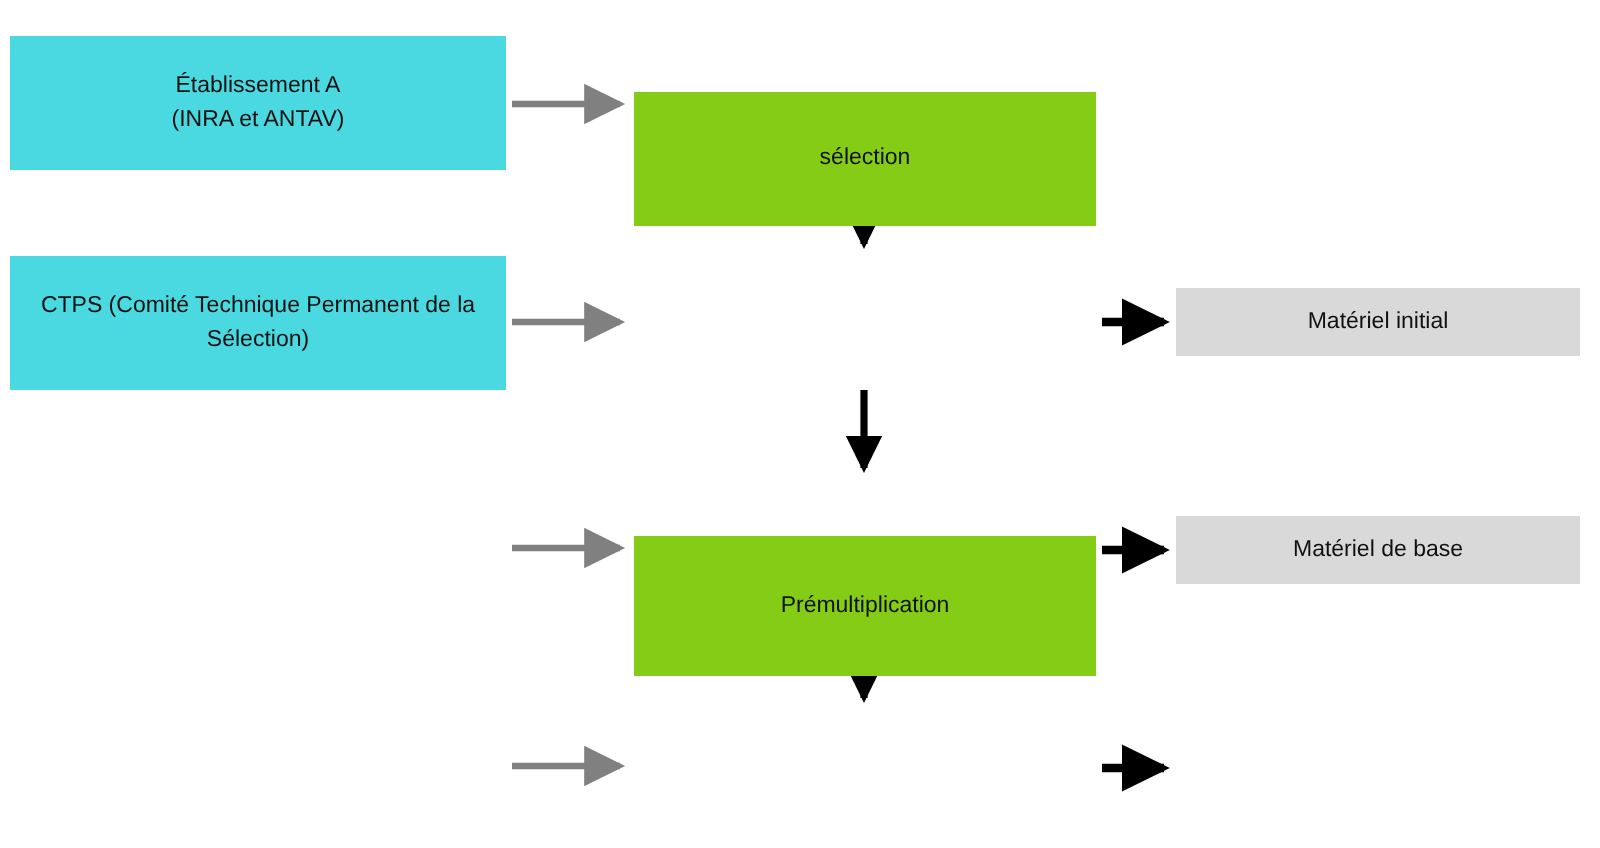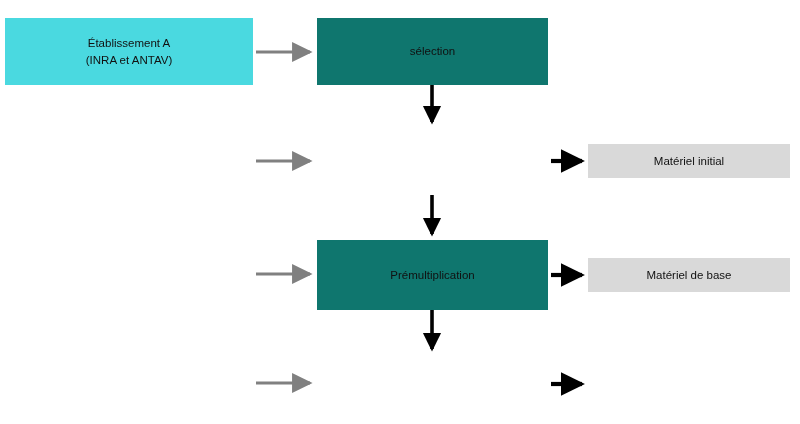--- a/index.html
+++ b/index.html
@@ -30,21 +30,21 @@
     align-items: center;
     justify-content: center;
     text-align: center;
     font-size: 11.5px;
     line-height: 1.45;
     padding: 2px 8px;
     color: #111111;
   }
 
   .node-actor   { background: #4ad9e0; }
-  .node-process { background: #0f766e; }
+  .node-process { background: #84cc16; margin-top: 28px; }
   .node-output  { background: #d9d9d9; }
   .node-output-certified { background: #fcd655; }
 
   .node-label {
     display: block;
     white-space: pre-line;
   }
 
   
   .row1 { top: 18px;  height: 67px; }
@@ -98,20 +98,23 @@
     <line x1="551" y1="161" x2="582" y2="161" stroke="#000000" stroke-width="4.2" marker-end="url(#arrowBlack)"></line>
     <line x1="551" y1="275" x2="582" y2="275" stroke="#000000" stroke-width="4.2" marker-end="url(#arrowBlack)"></line>
     <line x1="551" y1="384" x2="582" y2="384" stroke="#000000" stroke-width="4.2" marker-end="url(#arrowBlack)"></line>
   </svg>
 
   <div class="node node-actor col-left row1">
     <span class="node-label">Établissement A
 (INRA et ANTAV)</span>
   </div>
 
+  <div class="node node-actor col-left row2">
+    <span class="node-label">CTPS (Comité Technique Permanent de la Sélection)</span>
+  </div>
 
 
 
   <div class="node node-process col-center row1">
     <span class="node-label">sélection</span>
   </div>
 
 
   <div class="node node-process col-center row3">
     <span class="node-label">Prémultiplication</span>

